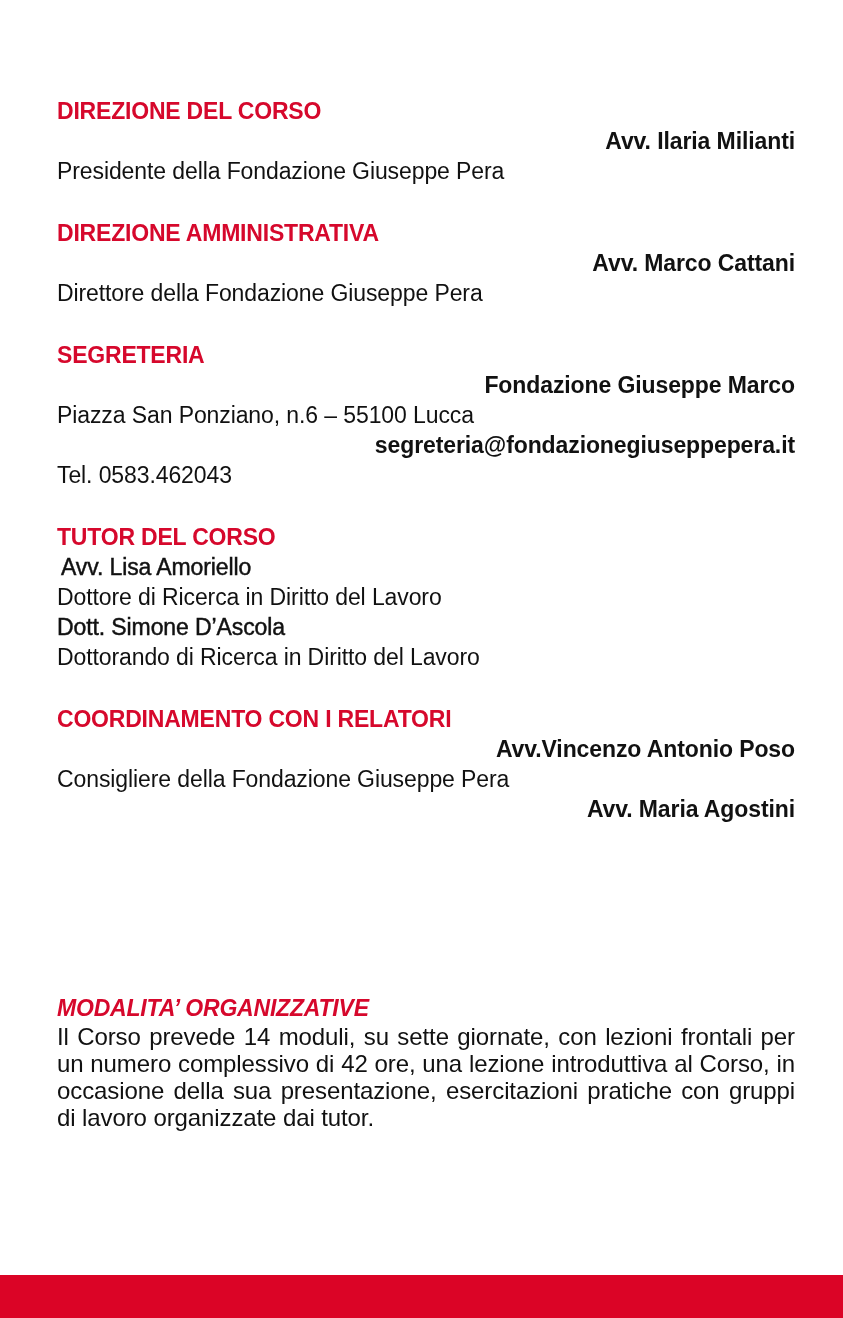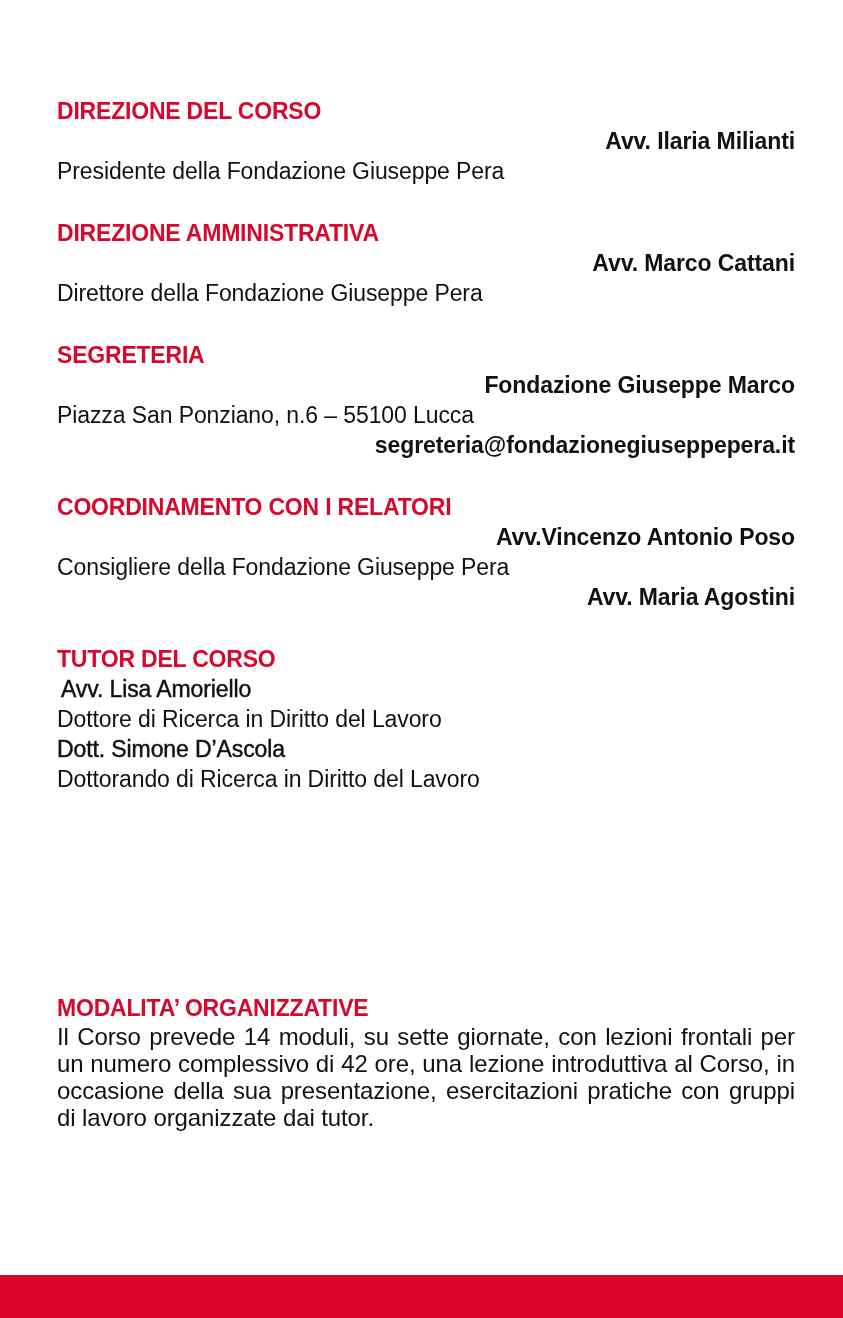--- a/index.html
+++ b/index.html
@@ -48,21 +48,21 @@
   }
   .line.bold { font-weight: 700; text-align: right; }
   .line.medium { -webkit-text-stroke: 0.45px var(--text); }
   .line.indent { padding-left: 4px; }
   .modalita {
     position: absolute;
     top: 993px;
     left: 57px;
     right: 48px;
   }
-  .modalita .section-heading { margin-bottom: 0; }
+  .modalita .section-heading { margin-bottom: 0; font-style: italic; }
   .modalita-body {
     margin: 0;
     font-size: 24px;
     line-height: 27px;
     text-align: justify;
     letter-spacing: -0.1px;
   }
   .footer-bar {
     position: absolute;
     left: 0;
@@ -87,35 +87,36 @@
     <div class="section-heading">DIREZIONE AMMINISTRATIVA</div>
     <div class="line bold">Avv. Marco Cattani</div>
     <div class="line">Direttore della Fondazione Giuseppe Pera</div>
   </div>
 
   <div class="section">
     <div class="section-heading">SEGRETERIA</div>
     <div class="line bold">Fondazione Giuseppe Marco</div>
     <div class="line">Piazza San Ponziano, n.6 – 55100 Lucca</div>
     <div class="line bold">segreteria@fondazionegiuseppepera.it</div>
-  </div>
-
-  <div class="section">
-    <div class="section-heading">COORDINAMENTO CON I RELATORI</div>
-    <div class="line bold">Avv.Vincenzo Antonio Poso</div>
-    <div class="line">Consigliere della Fondazione Giuseppe Pera</div>
-    <div class="line bold">Avv. Maria Agostini</div>
+    <div class="line">Tel. 0583.462043</div>
   </div>
 
   <div class="section">
     <div class="section-heading">TUTOR DEL CORSO</div>
     <div class="line medium indent">Avv. Lisa Amoriello</div>
     <div class="line">Dottore di Ricerca in Diritto del Lavoro</div>
     <div class="line medium">Dott. Simone D’Ascola</div>
     <div class="line">Dottorando di Ricerca in Diritto del Lavoro</div>
+  </div>
+
+  <div class="section">
+    <div class="section-heading">COORDINAMENTO CON I RELATORI</div>
+    <div class="line bold">Avv.Vincenzo Antonio Poso</div>
+    <div class="line">Consigliere della Fondazione Giuseppe Pera</div>
+    <div class="line bold">Avv. Maria Agostini</div>
   </div>
 
 </div>
 
 <div class="modalita">
   <div class="section-heading">MODALITA’ ORGANIZZATIVE</div>
   <p class="modalita-body">Il Corso prevede 14 moduli, su sette giornate, con lezioni frontali per un numero complessivo di 42 ore, una lezione introduttiva al Corso, in occasione della sua presentazione, esercitazioni pratiche con gruppi di lavoro organizzate dai tutor.</p>
 </div>
 
 <div class="footer-bar"></div>

